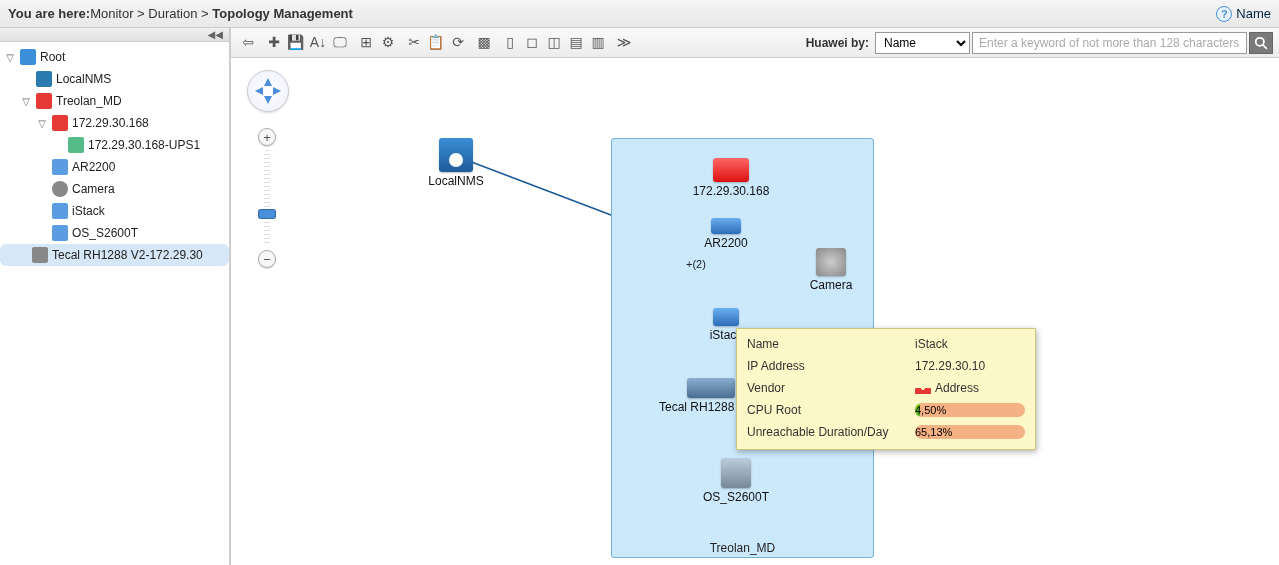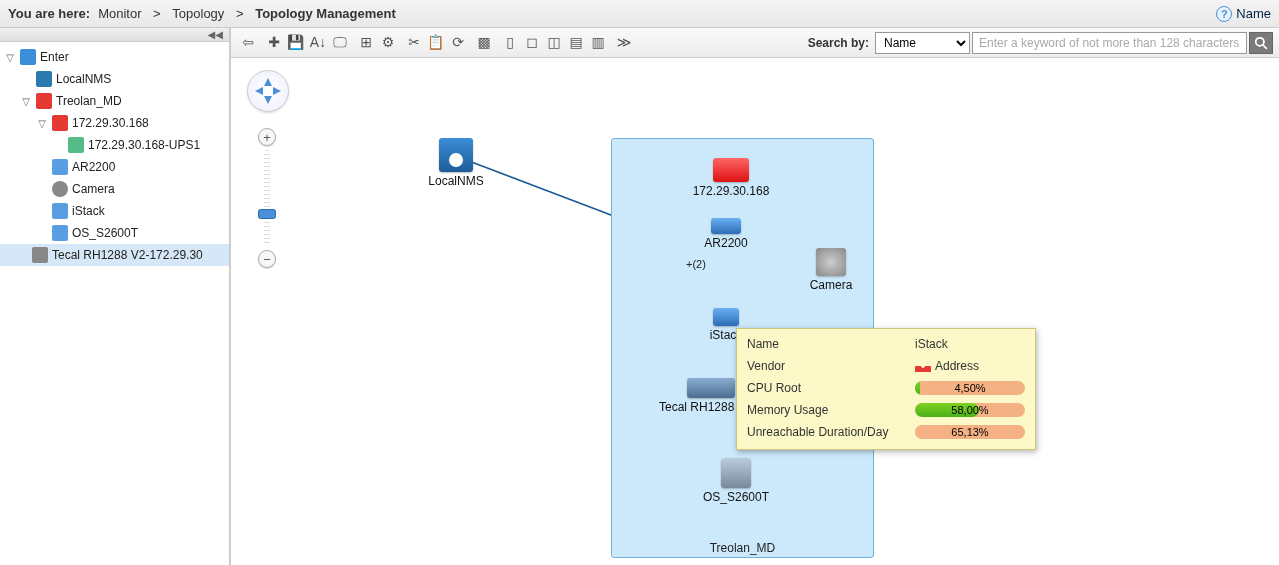--- a/index.html
+++ b/index.html
@@ -1,19 +1,19 @@
 <!DOCTYPE html>
 <html><head>
 <meta charset="utf-8">
 <style>
 * { box-sizing: border-box; margin: 0; padding: 0; }
 body { font-family: Arial, sans-serif; font-size: 12px; color: #333; background: #fff; overflow: hidden; }
 
 .breadcrumb-bar { height: 28px; background: linear-gradient(#f5f5f5, #e8e8e8); border-bottom: 1px solid #ccc; display: flex; align-items: center; padding: 0 8px; justify-content: space-between; }
-.breadcrumb-bar .left { display: flex; align-items: center; gap: 8px; font-size: 13px; }
+.breadcrumb-bar .left { display: flex; align-items: center; gap: 0; font-size: 13px; }
 .breadcrumb-bar .left b { font-weight: bold; }
 .breadcrumb-bar .right { display: flex; align-items: center; gap: 4px; color: #024; font-size: 13px; }
 
 .help-icon { width: 16px; height: 16px; border-radius: 50%; border: 1px solid #4a90d9; color: #4a90d9; display: inline-flex; align-items: center; justify-content: center; font-weight: bold; font-size: 11px; background: #e8f2fc; }
 
 .main-area { display: flex; height: 537px; }
 
 .sidebar { width: 230px; border-right: 1px solid #ccc; background: #fff; display: flex; flex-direction: column; }
 .sidebar-collapse { height: 14px; background: linear-gradient(#f0f0f0,#e0e0e0); border-bottom: 1px solid #ccc; display:flex; align-items:center; justify-content:flex-end; padding-right:6px; }
 .sidebar-collapse span { font-size:10px; color:#666; }
@@ -68,55 +68,55 @@
 .dev-server { width:48px !important; height:20px !important; background:linear-gradient(#8aaed1,#4b6e90); }
 .dev-storage { width:30px !important; height:30px !important; background:linear-gradient(#bcd,#789); border-radius:3px; }
 .dev-nms { width:34px !important; height:34px !important; background:linear-gradient(#3b8ed8,#1d5b98); border-radius:4px; }
 .dev-nms::after{content:"";width:14px;height:14px;background:#fff;border-radius:50%;display:block;margin:10px auto 0;}
 .link-tag { position:absolute; font-size:11px; color:#222; }
 
 .tooltip-pop { position:absolute; background:#fcf8c8; border:1px solid #cfc67e; box-shadow:1px 2px 6px rgba(0,0,0,0.3); padding:4px 10px 6px; font-size:12px; color:#333; width:300px; }
 .tooltip-pop .row { display:flex; align-items:center; height:22px; }
 .tooltip-pop .row .k { width:168px; }
 .tooltip-pop .row .v { flex:1; display:flex; align-items:center; gap:4px; }
-.prog-bar { flex:1; height:14px; border-radius:7px; background:#f4b183; position:relative; overflow:hidden; display:flex; align-items:center; justify-content:center; }
+.prog-bar { flex:1; height:14px; border-radius:7px; background:#f4b183; position:relative; overflow:hidden; display:flex; align-items:center; justify-content:flex-start; }
 .prog-bar .fill { position:absolute; left:0; top:0; bottom:0; border-radius:7px; }
 .prog-bar .txt { position:relative; font-size:11px; color:#000; }
 .fill-green{ background:linear-gradient(#7ed321,#4caf19); }
 .huawei-logo { width:16px; height:12px; display:inline-block; background:radial-gradient(circle at 50% 100%, #e53935 30%, transparent 31%), radial-gradient(circle at 20% 90%, #e53935 30%, transparent 31%), radial-gradient(circle at 80% 90%, #e53935 30%, transparent 31%); }
 
 svg.canvas-lines { position:absolute; top:0; left:0; width:100%; height:100%; pointer-events:none; }
 </style>
 </head>
 <body>
 
 <div class="breadcrumb-bar">
   <div class="left">
     <b>You are here:</b>
     <span>Monitor</span> &nbsp;&gt;&nbsp;
-    <span>Topology</span> &nbsp;&gt;&nbsp;
+    <span>Duration</span> &nbsp;&gt;&nbsp;
     <b>Topology Management</b>
   </div>
   <div class="right">
     <span class="help-icon">?</span>
     <span>Name</span>
   </div>
 </div>
 
 <div class="main-area">
 
   <div class="sidebar">
     <div class="sidebar-collapse">
         <span>◀◀</span>
       </div>
     <div class="tree" id="tree">
         <div class="tree-node" style="padding-left: 4px;">
           <span class="tree-toggle">▽</span>
           <span class="tree-icon ic-network"></span>
-          <span class="tree-label">Enter</span>
+          <span class="tree-label">Root</span>
         </div>
         <div class="tree-node" style="padding-left: 20px;">
           <span class="tree-toggle"></span>
           <span class="tree-icon ic-nms"></span>
           <span class="tree-label">LocalNMS</span>
         </div>
         <div class="tree-node" style="padding-left: 20px;">
           <span class="tree-toggle">▽</span>
           <span class="tree-icon ic-red"></span>
           <span class="tree-label">Treolan_MD</span>
@@ -144,34 +144,34 @@
         <div class="tree-node" style="padding-left: 36px;">
           <span class="tree-toggle"></span>
           <span class="tree-icon ic-stack"></span>
           <span class="tree-label">iStack</span>
         </div>
         <div class="tree-node" style="padding-left: 36px;">
           <span class="tree-toggle"></span>
           <span class="tree-icon ic-storage"></span>
           <span class="tree-label">OS_S2600T</span>
         </div>
-        <div class="tree-node selected" style="padding-left: 16px;">
+        <div class="tree-node selected" style="padding-left: 16px; border-radius: 6px;">
           <span class="tree-toggle"></span>
           <span class="tree-icon ic-server"></span>
           <span class="tree-label">Tecal RH1288 V2-172.29.30</span>
         </div>
       </div>
   </div>
 
   <div class="canvas-wrap">
 
     <div class="toolbar">
       <span id="tb-buttons"><span class="tb-btn">⇦</span><span class="tb-sep"></span><span class="tb-btn">✚</span><span class="tb-btn">💾</span><span class="tb-btn">A↓</span><span class="tb-btn">🖵</span><span class="tb-sep"></span><span class="tb-btn">⊞</span><span class="tb-btn">⚙</span><span class="tb-sep"></span><span class="tb-btn">✂</span><span class="tb-btn">📋</span><span class="tb-btn">⟳</span><span class="tb-sep"></span><span class="tb-btn">▩</span><span class="tb-sep"></span><span class="tb-btn">▯</span><span class="tb-btn">◻</span><span class="tb-btn">◫</span><span class="tb-btn">▤</span><span class="tb-btn">▥</span><span class="tb-sep"></span><span class="tb-btn">≫</span></span>
       <div class="tb-spacer"></div>
-      <span class="search-label">Search by:</span>
+      <span class="search-label">Huawei by:</span>
       <select class="search-select">
         <option>Name</option>
       </select>
       <input class="search-input" placeholder="Enter a keyword of not more than 128 characters." style="">
       <div class="search-btn">
         <svg width="14" height="14" viewBox="0 0 24 24" fill="none" stroke="#fff" stroke-width="3">
             <circle cx="10" cy="10" r="7"></circle>
             <line x1="15" y1="15" x2="22" y2="22"></line>
           </svg>
       </div>
@@ -239,45 +239,40 @@
         <div class="dev-icon dev-storage"></div>
         <div class="dev-label">OS_S2600T</div>
       </div>
 
       <div class="tooltip-pop" style="left:505px; top:270px;">
         <div class="row">
             <span class="k">Name</span>
             <span class="v">iStack</span>
           </div>
         <div class="row">
+            <span class="k">IP Address</span>
+            <span class="v">172.29.30.10</span>
+          </div>
+        <div class="row">
             <span class="k">Vendor</span>
             <span class="v">
               <span class="huawei-logo"></span>
               <span>Address</span>
             </span>
           </div>
         <div class="row">
             <span class="k">CPU Root</span>
             <span class="v">
               <span class="prog-bar">
                 <span class="fill fill-green" style="width:4.5%"></span>
                 <span class="txt">4,50%</span>
               </span>
             </span>
           </div>
         <div class="row">
-            <span class="k">Memory Usage</span>
-            <span class="v">
-              <span class="prog-bar">
-                <span class="fill fill-green" style="width:58%"></span>
-                <span class="txt">58,00%</span>
-              </span>
-            </span>
-          </div>
-        <div class="row">
             <span class="k">Unreachable Duration/Day</span>
             <span class="v">
               <span class="prog-bar">
                 <span class="fill fill-green" style="width:0%"></span>
                 <span class="txt">65,13%</span>
               </span>
             </span>
           </div>
       </div>
 

